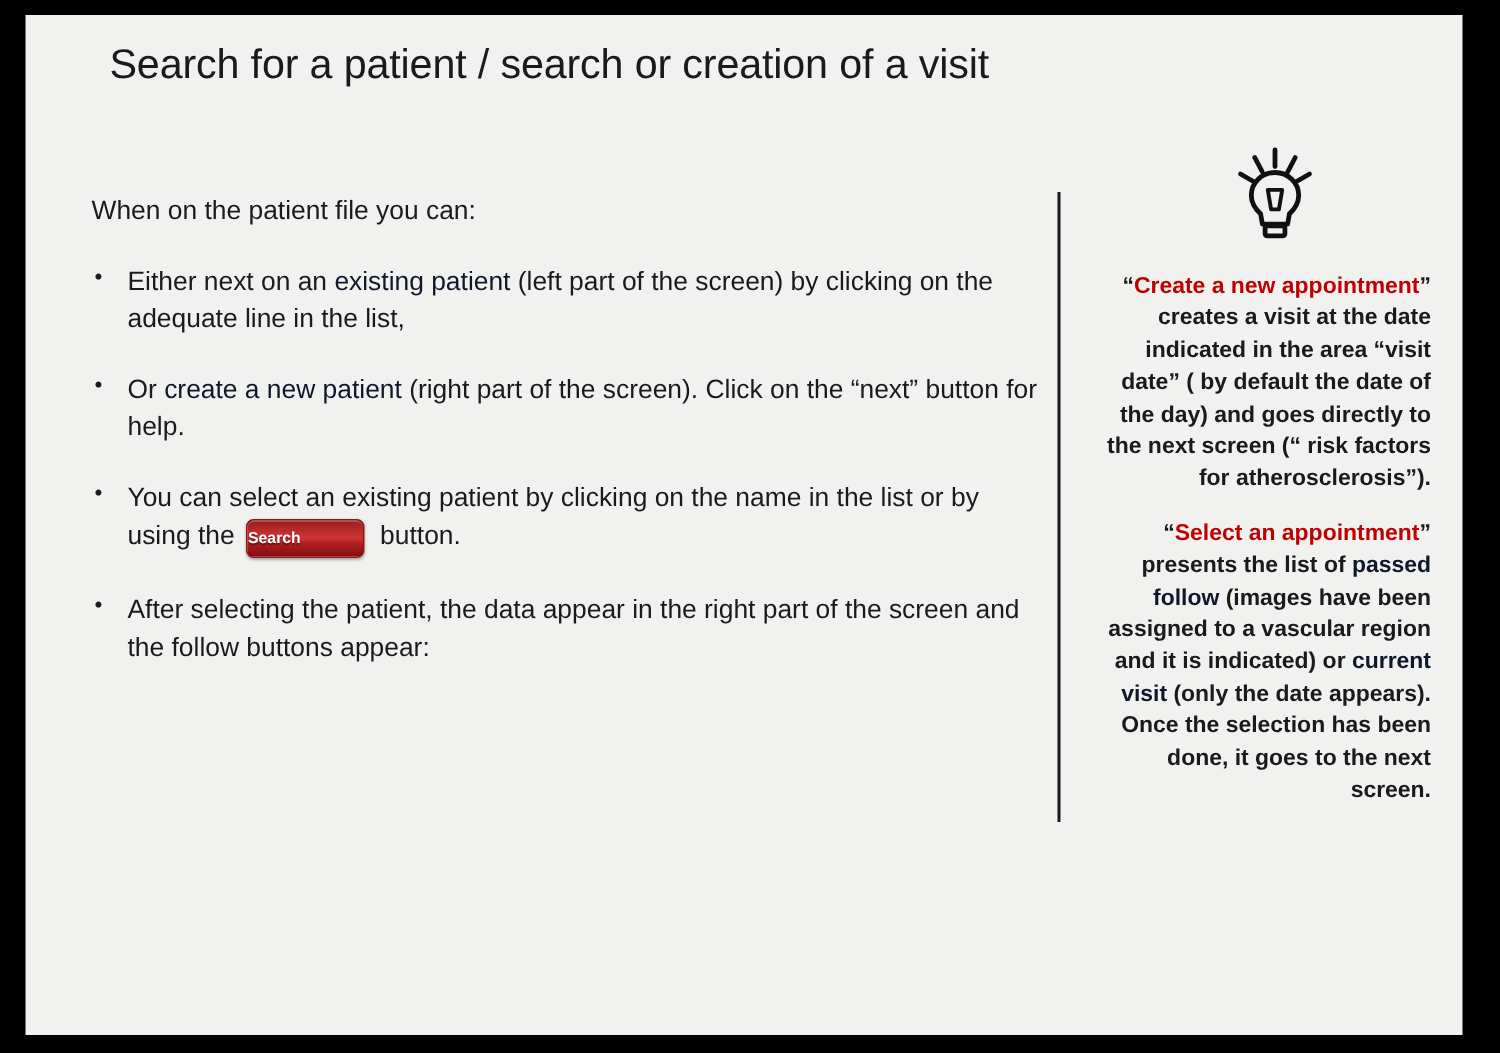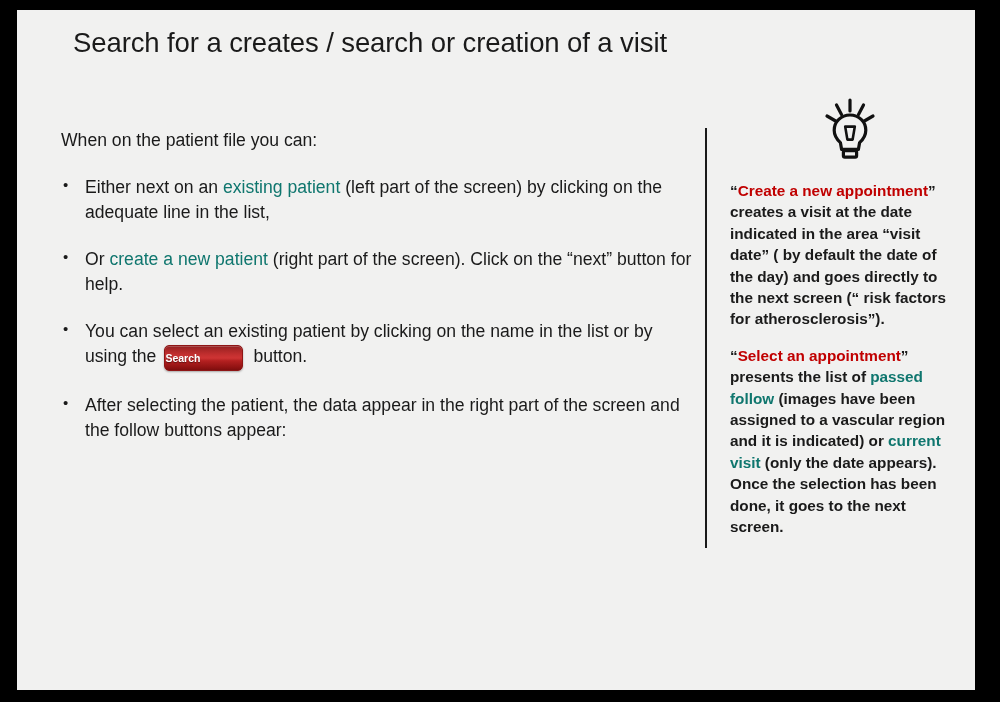--- a/index.html
+++ b/index.html
@@ -75,21 +75,21 @@
   }
   ul.bullets > li::before {
     content: "\2022";
     position: absolute;
     left: 2px;
     top: -1px;
     font-size: 15px;
     color: #1A1A1A;
   }
   .red {
-    color: #0f766e;
+    color: #0f172a;
   }
 
   
   .inline-wrap {
     display: inline-block;
     vertical-align: middle;
     margin: 0 10px 0 8px;
   }
 
   
@@ -191,31 +191,32 @@
     left: 6px;
     top: 82px;
     width: 240px;
     color: #1A1A1A;
     font-size: 15.3px;
     line-height: 1.40;
     font-weight: 600;
   }
   #tip-text p {
     margin: 0 16px 15px 0;
+    text-align: right;
   }
   #tip-text p:last-child { margin-bottom: 0; }
   .tipbold { font-weight: bold; color: #C00000; }
 </style>
 </head>
 <body>
 
 <div id="slide-frame">
   <div id="slide">
 
-    <div id="slide-title">Search for a creates / search or creation of a visit</div>
+    <div id="slide-title">Search for a patient / search or creation of a visit</div>
 
     <div id="body-column">
 
       <p class="intro-line">When on the patient file you can:</p>
 
       <ul class="bullets">
 
         <li><span>Either next on an </span><span class="red">existing patient</span><span> (left part of the screen) by clicking on the adequate line in the list,</span></li>
 
         <li><span>Or </span><span class="red">create a new patient</span><span> (right part of the screen). Click on the “next” button for help.</span></li>

